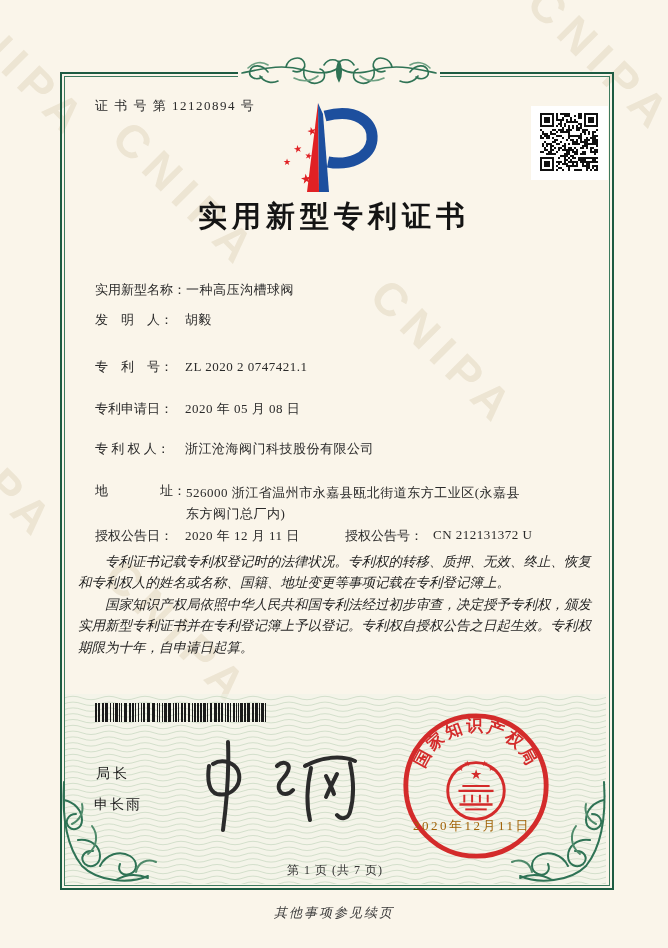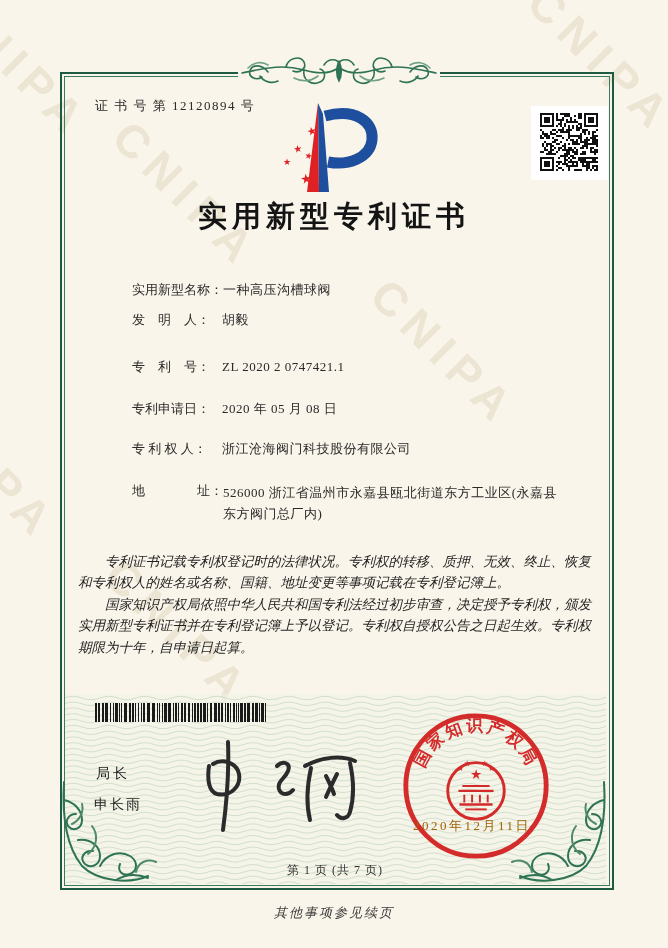--- a/index.html
+++ b/index.html
@@ -32,21 +32,21 @@
   
   .cert-no{ position:absolute; left:95px; top:97px; font-size:13px; letter-spacing:1.5px; color:#2b2b2b; z-index:4;text-align:center; }
   .logo{ position:absolute; left:276px; top:100px; z-index:4; }
   .qr-box{ position:absolute; left:531px; top:106px; width:77px; height:74px; background:#fff; z-index:4; }
   .qr-box svg{ position:absolute; left:9px; top:7px; }
   .title{
     position:absolute; left:0; top:197px; width:668px; text-align:center;
     font-size:29px; font-weight:600; letter-spacing:5px; color:#141414; z-index:4;
   }
   
-  .field{ position:absolute; left:95px; font-size:13px; color:#2a2a2a; z-index:4; white-space:nowrap;margin-left:37px; }
+  .field{ position:absolute; left:95px; font-size:13px; color:#2a2a2a; z-index:4; white-space:nowrap; }
   .field .lab{ display:inline-block; min-width:90px; }
   .field .val{ letter-spacing:.5px; }
   .field .val.multi{ white-space:pre-line; display:inline-block; vertical-align:top; line-height:21px; }
   .field .lab2{ position:absolute; left:250px; top:0; }
   .field .val2{ position:absolute; left:338px; top:0; letter-spacing:.5px; }
   
   .body-text{ position:absolute; left:78px; top:551px; width:514px; z-index:4;
     font-size:13.5px; line-height:21.4px; font-style:italic; color:#1f1f1f; }
   .body-text p{ margin:0; text-indent:2em; }
   
@@ -534,20 +534,25 @@
   <div class="field" style="top:400px">
     <span class="lab">专利申请日：</span><span class="val">2020 年 05 月 08 日</span>
   </div>
   <div class="field" style="top:440px">
     <span class="lab">专 利 权 人：</span><span class="val">浙江沧海阀门科技股份有限公司</span>
   </div>
   <div class="field" style="top:482px">
     <span class="lab" style="vertical-align:top">地　　　　址：</span><span class="val multi">526000 浙江省温州市永嘉县瓯北街道东方工业区(永嘉县
 东方阀门总厂内)</span>
   </div>
+  <div class="field" style="top:527px">
+    <span class="lab">授权公告日：</span><span class="val">2020 年 12 月 11 日</span>
+    <span class="lab2">授权公告号：</span>
+    <span class="val2">CN 212131372 U</span>
+  </div>
 
   <div class="body-text">
     <p>专利证书记载专利权登记时的法律状况。专利权的转移、质押、无效、终止、恢复和专利权人的姓名或名称、国籍、地址变更等事项记载在专利登记簿上。</p>
     <p>国家知识产权局依照中华人民共和国专利法经过初步审查，决定授予专利权，颁发实用新型专利证书并在专利登记簿上予以登记。专利权自授权公告之日起生效。专利权期限为十年，自申请日起算。</p>
   </div>
 
   <div class="barcode" id="barcode"><i style="width: 2px; margin-right: 1px;"></i><i style="width: 2px; margin-right: 2px;"></i><i style="width: 2px; margin-right: 1px;"></i><i style="width: 3px; margin-right: 2px;"></i><i style="width: 1px; margin-right: 2px;"></i><i style="width: 1px; margin-right: 1px;"></i><i style="width: 3px; margin-right: 1px;"></i><i style="width: 1px; margin-right: 1px;"></i><i style="width: 1px; margin-right: 2px;"></i><i style="width: 3px; margin-right: 2px;"></i><i style="width: 2px; margin-right: 1px;"></i><i style="width: 2px; margin-right: 1px;"></i><i style="width: 1px; margin-right: 2px;"></i><i style="width: 1px; margin-right: 2px;"></i><i style="width: 1px; margin-right: 1px;"></i><i style="width: 2px; margin-right: 2px;"></i><i style="width: 3px; margin-right: 2px;"></i><i style="width: 3px; margin-right: 2px;"></i><i style="width: 1px; margin-right: 1px;"></i><i style="width: 1px; margin-right: 2px;"></i><i style="width: 1px; margin-right: 1px;"></i><i style="width: 3px; margin-right: 1px;"></i><i style="width: 3px; margin-right: 2px;"></i><i style="width: 1px; margin-right: 1px;"></i><i style="width: 2px; margin-right: 1px;"></i><i style="width: 1px; margin-right: 2px;"></i><i style="width: 2px; margin-right: 1px;"></i><i style="width: 2px; margin-right: 2px;"></i><i style="width: 2px; margin-right: 2px;"></i><i style="width: 1px; margin-right: 1px;"></i><i style="width: 2px; margin-right: 1px;"></i><i style="width: 2px; margin-right: 1px;"></i><i style="width: 2px; margin-right: 1px;"></i><i style="width: 3px; margin-right: 1px;"></i><i style="width: 1px; margin-right: 2px;"></i><i style="width: 2px; margin-right: 2px;"></i><i style="width: 3px; margin-right: 1px;"></i><i style="width: 2px; margin-right: 1px;"></i><i style="width: 2px; margin-right: 2px;"></i><i style="width: 1px; margin-right: 1px;"></i><i style="width: 2px; margin-right: 1px;"></i><i style="width: 1px; margin-right: 2px;"></i><i style="width: 2px; margin-right: 1px;"></i><i style="width: 1px; margin-right: 1px;"></i><i style="width: 1px; margin-right: 1px;"></i><i style="width: 3px; margin-right: 1px;"></i><i style="width: 2px; margin-right: 1px;"></i><i style="width: 3px; margin-right: 2px;"></i><i style="width: 2px; margin-right: 1px;"></i><i style="width: 3px; margin-right: 1px;"></i><i style="width: 1px; margin-right: 1px;"></i><i style="width: 3px; margin-right: 1px;"></i><i style="width: 1px; margin-right: 1px;"></i></div>
 
   <div class="director-title">局长</div>
   <div class="director-name">申长雨</div>

